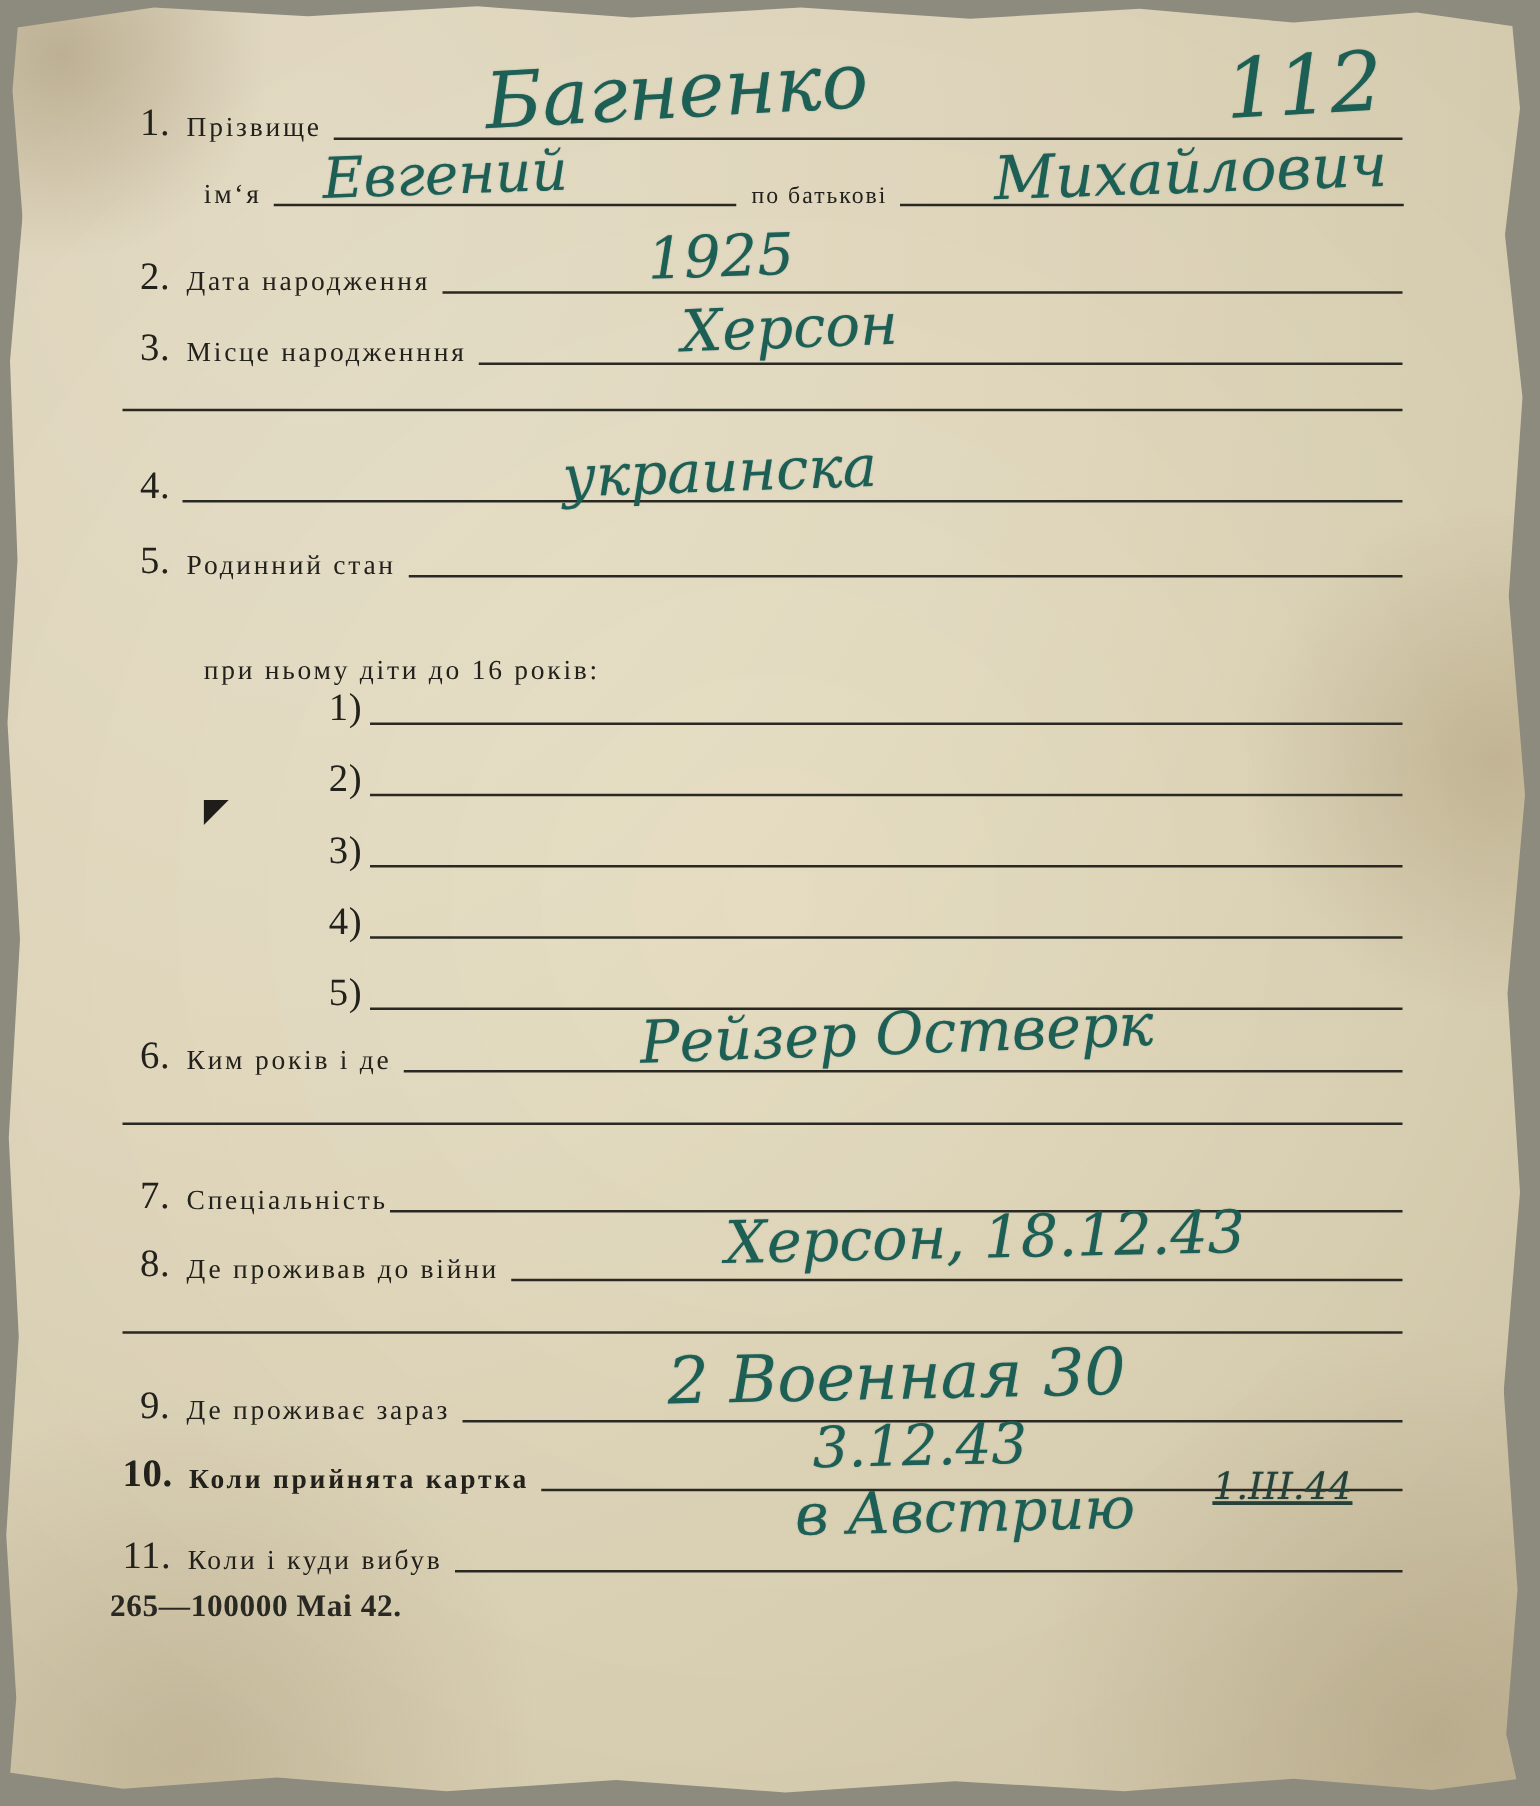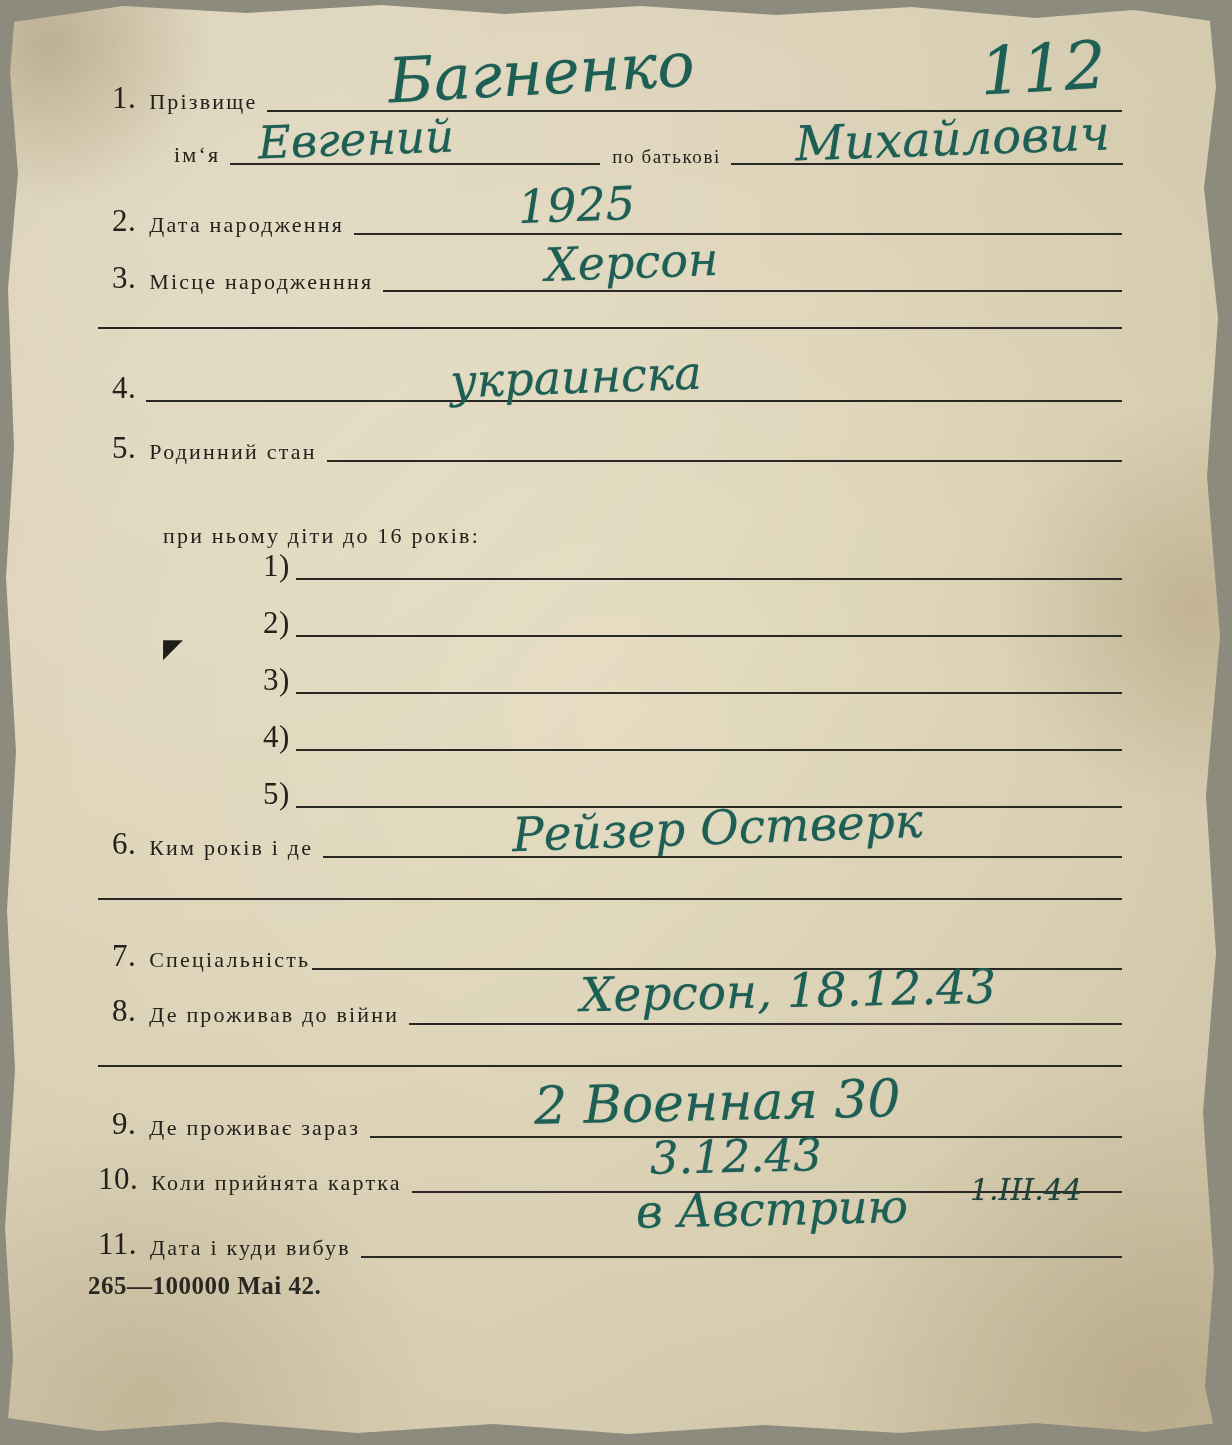--- a/index.html
+++ b/index.html
@@ -127,21 +127,21 @@
 
     <div class="row" style="left:112px; top:82px; width:1010px;">
       <span class="num">1.</span>
       <span class="lbl">Прізвище</span>
       <span class="rule"></span>
     </div>
     <div class="hw slant" style="left:388px; top:36px; font-size:62px;">Багненко</div>
     <div class="hw slant" style="left:980px; top:30px; font-size:66px;">112</div>
 
     <div class="row" style="left:163px; top:144px; width:960px;">
-      <span class="lbl" style="margin-left:11px;">ім‘я</span>
+      <span class="lbl" style="margin-left:0;">ім‘я</span>
       <span class="rule" style="flex:0 0 370px;"></span>
       <span class="lbl small" style="margin-left:12px;">по батькові</span>
       <span class="rule"></span>
     </div>
     <div class="hw slant2" style="left:258px; top:113px; font-size:45px;">Евгений</div>
     <div class="hw slant2" style="left:795px; top:110px; font-size:48px;">Михайлович</div>
 
     <div class="row" style="left:112px; top:205px; width:1010px;">
       <span class="num">2.</span>
       <span class="lbl">Дата народження</span>
@@ -221,34 +221,34 @@
 
     <div class="fullrule" style="left:98px; top:1065px; width:1024px;"></div>
 
     <div class="row" style="left:112px; top:1108px; width:1010px;">
       <span class="num">9.</span>
       <span class="lbl">Де проживає зараз</span>
       <span class="rule"></span>
     </div>
     <div class="hw slant3" style="left:534px; top:1072px; font-size:52px;">2 Военная 30</div>
 
-    <div class="row" style="left:98px; top:1163px; width:1024px;">
+    <div class="row" style="left:98px; top:1163px; width:1024px;font-weight:bold;">
       <span class="num">10.</span>
       <span class="lbl">Коли прийнята картка</span>
       <span class="rule"></span>
     </div>
     <div class="hw slant3" style="left:650px; top:1130px; font-size:45px;">3.12.43</div>
 
     <div class="row" style="left:98px; top:1228px; width:1024px;">
       <span class="num">11.</span>
-      <span class="lbl">Дата і куди вибув</span>
+      <span class="lbl">Коли і куди вибув</span>
       <span class="rule"></span>
     </div>
     <div class="hw slant3" style="left:636px; top:1182px; font-size:46px;">в Австрию</div>
-    <div class="hw" style="left:970px; top:1172px; font-size:30px; color:#26413a;">1.III.44</div>
+    <div class="hw" style="left:970px; top:1172px; font-size:30px; color:#26413a;text-decoration:underline;">1.III.44</div>
 
     <div class="footer">265—100000 Mai 42.</div>
   </div>
 
   <div class="edge edge-top"></div>
   <div class="edge edge-bottom"></div>
   <div class="edge edge-left"></div>
   <div class="edge edge-right"></div>
 </div>
 

